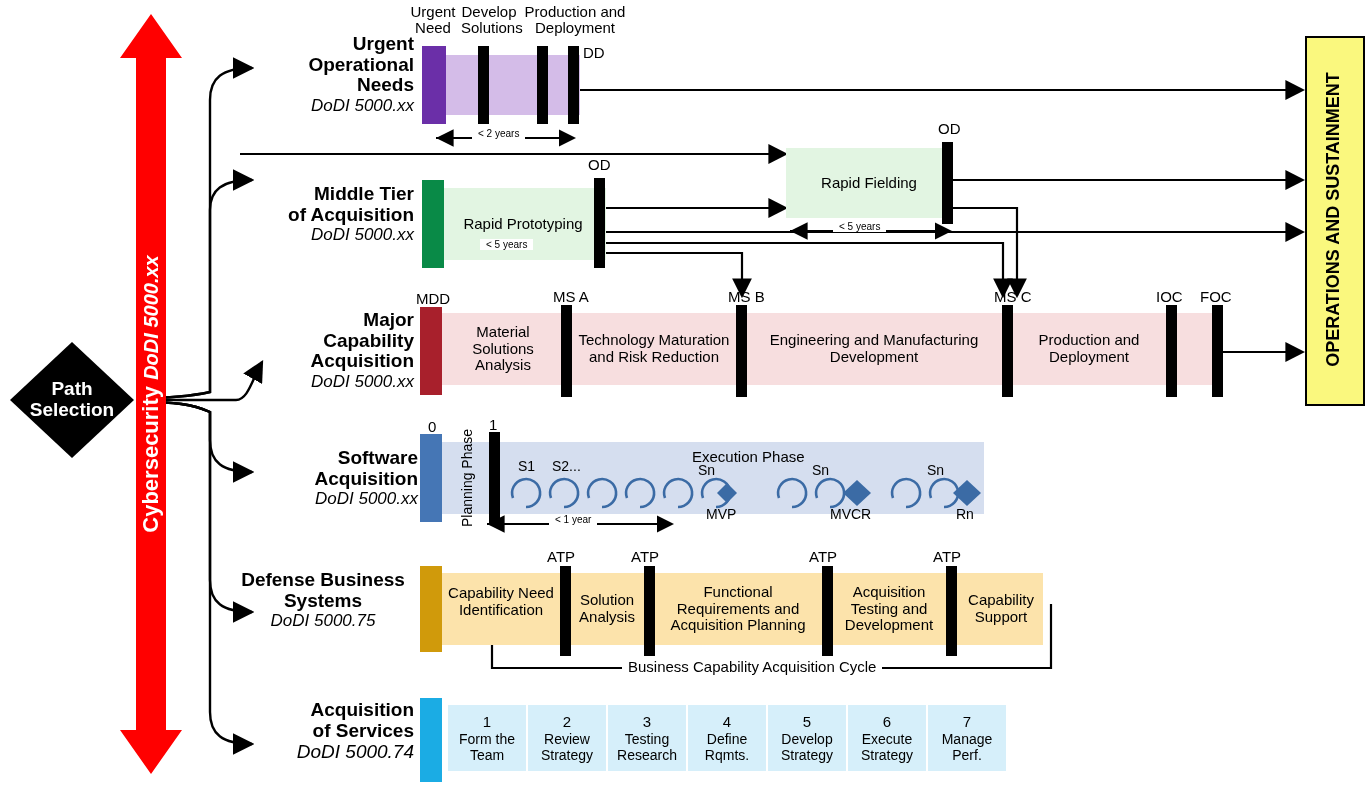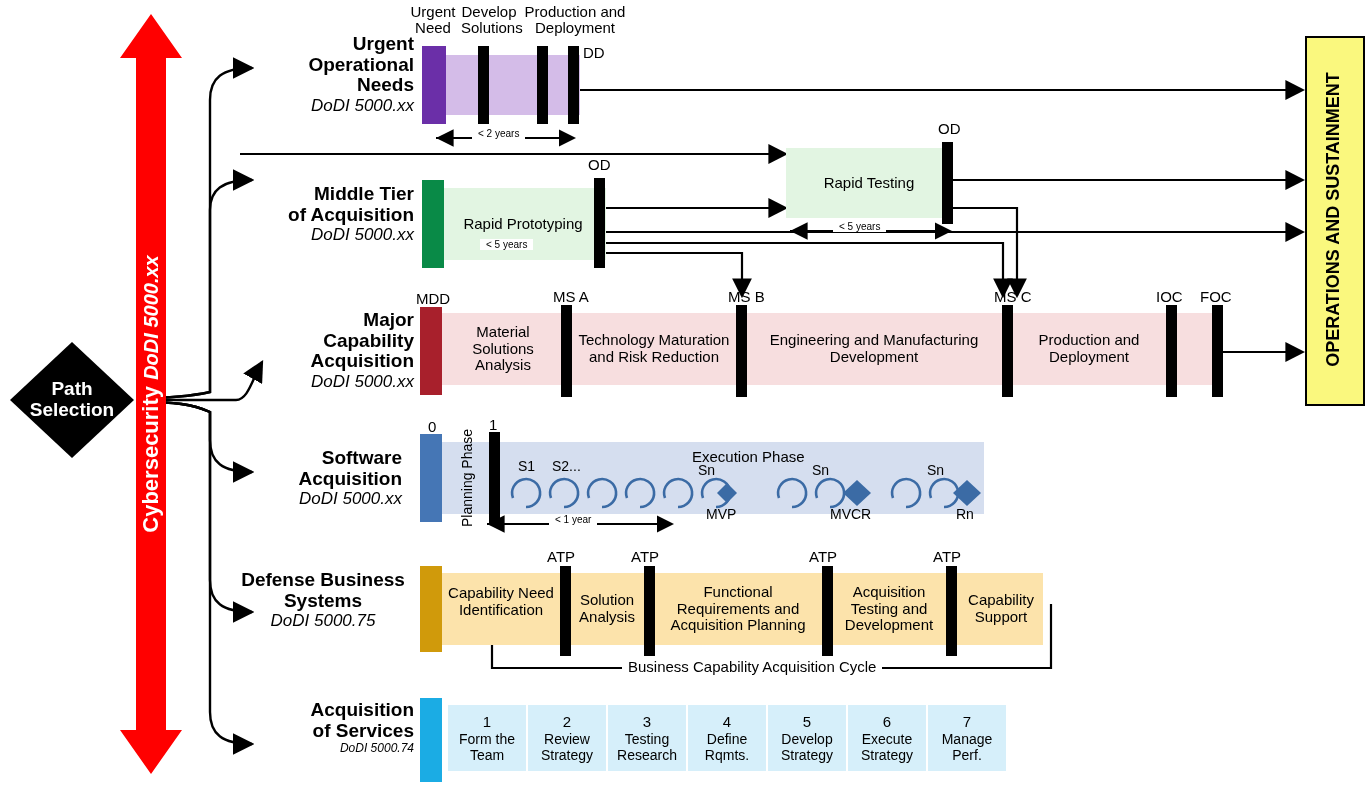--- a/index.html
+++ b/index.html
@@ -135,21 +135,21 @@
 <div class="leftcap" style="left:422px;top:180px;width:22px;height:88px;background:#098A47;"></div>
 <div class="phase" style="left:444px;top:188px;width:158px;height:72px;">
   <span><span>Rapid Prototyping</span></span>
 </div>
 <div class="milestone" style="left:594px;top:178px;height:90px;"></div>
 <div class="mtxt" style="left:588px;top:156px;">OD</div>
 <div class="dim" style="left:480px;top:239px;background:#fff;padding:0 6px;">&lt; 5 years</div>
 
 <div class="band" style="left:786px;top:148px;width:166px;height:70px;background:#E2F5E2;"></div>
 <div class="phase" style="left:786px;top:148px;width:166px;height:70px;">
-  <span>Rapid Testing</span>
+  <span>Rapid Fielding</span>
 </div>
 <div class="milestone" style="left:942px;top:142px;height:82px;"></div>
 <div class="mtxt" style="left:938px;top:120px;">OD</div>
 <div class="dim" style="left:833px;top:221px;background:#fff;padding:0 6px;">&lt; 5 years</div>
 
 <div class="lbl" style="left:252px;top:310px;width:162px;font-size:19px;">
   <span>Major</span><br>
   <span>Capability</span><br>
   <span>Acquisition</span>
   <span class="dodi" style="font-size:17px;">DoDI 5000.xx</span>
@@ -176,21 +176,21 @@
 <div class="phase" style="left:573px;top:313px;width:162px;height:72px;">
   <span>Technology Maturation and Risk Reduction</span>
   </div>
 <div class="phase" style="left:748px;top:313px;width:252px;height:72px;">
   <span>Engineering and Manufacturing Development</span>
   </div>
 <div class="phase" style="left:1014px;top:313px;width:150px;height:72px;">
   <span>Production and Deployment</span>
   </div>
 
-<div class="lbl" style="left:240px;top:448px;width:162px;font-size:19px;">
+<div class="lbl" style="left:256px;top:448px;width:162px;font-size:19px;">
   <span>Software</span><br>
   <span>Acquisition</span>
   <span class="dodi" style="font-size:17px;">DoDI 5000.xx</span>
 </div>
 <div class="band" style="left:440px;top:442px;width:544px;height:72px;background:#D5DEEF;"></div>
 <div class="leftcap" style="left:420px;top:434px;width:22px;height:88px;background:#4576B5;"></div>
 <div class="mtxt" style="left:428px;top:418px;">0</div>
 <div class="milestone" style="left:489px;top:432px;height:92px;"></div>
 <div class="mtxt" style="left:489px;top:416px;">1</div>
 <div style="position:absolute;left:448px;top:442px;width:38px;height:72px;display:flex;
@@ -260,21 +260,21 @@
   <span>Acquisition Testing and Development</span>
   </div>
 <div class="phase" style="left:958px;top:573px;width:86px;height:72px;">
   <span>Capability Support</span>
   </div>
 <div class="mtxt" style="left:622px;top:658px;background:#fff;padding:0 6px;">Business Capability Acquisition Cycle</div>
 
 <div class="lbl" style="left:252px;top:700px;width:162px;font-size:19px;">
   <span>Acquisition</span><br>
   <span>of Services</span>
-  <span class="dodi" style="font-size:12px;">DoDI 5000.74</span>
+  <span class="dodi" style="font-size:19px;">DoDI 5000.74</span>
 </div>
 <div class="leftcap" style="left:420px;top:698px;width:22px;height:84px;background:#1BACE4;"></div>
 <div class="svcbox" style="left:448px;top:705px;width:78px;height:66px;">
   <span class="svcnum">1</span>
   <span>Form the</span>
   <span>Team</span>
 </div>
 <div class="svcbox" style="left:528px;top:705px;width:78px;height:66px;">
   <span class="svcnum">2</span>
   <span>Review</span>

